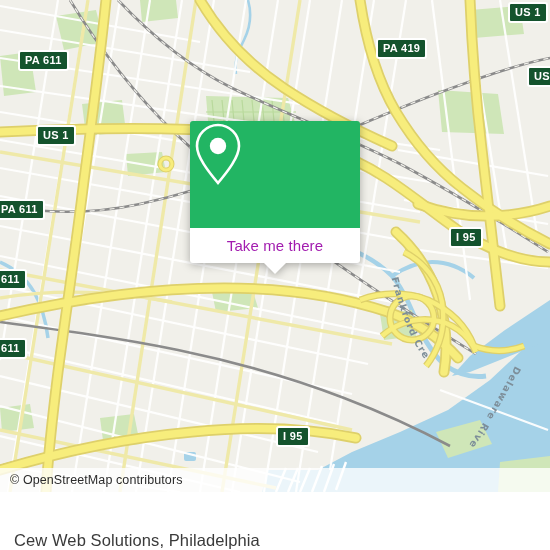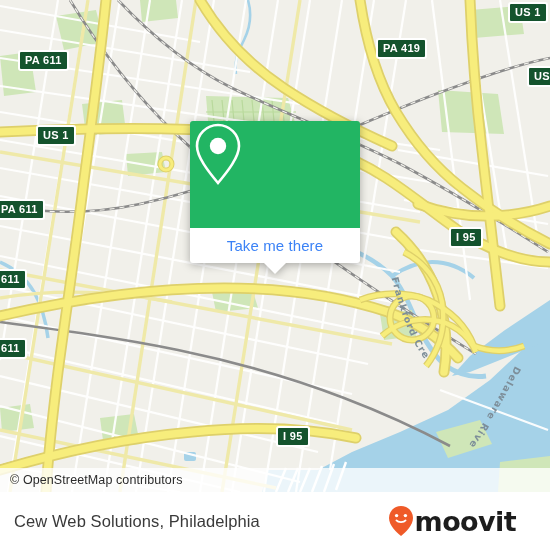--- a/index.html
+++ b/index.html
@@ -22,28 +22,28 @@
           background:rgba(255,255,255,.78);display:flex;align-items:center;margin-top:20px;}
   .attrib span{font-size:12.5px;color:#2b2b2b;padding-left:10px;letter-spacing:.1px;}
 
   
   .card{position:absolute;left:190px;top:121px;width:170px;
         filter:drop-shadow(0 2px 4px rgba(0,0,0,.30));}
   .card-head{height:107px;background:#22b563;border-radius:3px 3px 0 0;
              display:flex;align-items:center;justify-content:center;}
   .card-foot{height:35px;background:#ffffff;border-radius:0 0 3px 3px;
              display:flex;align-items:center;justify-content:center;}
-  .card-foot .lbl{font-size:15px;color:#3b82f6;letter-spacing:.1px;}
+  .card-foot .lbl{font-size:15px;color:#a21caf;letter-spacing:.1px;}
   .card-tail{position:absolute;left:50%;margin-left:-11px;top:142px;width:0;height:0;
              border-left:11px solid transparent;border-right:11px solid transparent;
              border-top:11px solid #ffffff;}
 
   
   .footbar{position:absolute;left:0;top:492px;width:530px;height:58px;background:#ffffff;
-           display:flex;align-items:center;justify-content:space-between;}
+           display:flex;align-items:flex-end;justify-content:space-between;}
   .footbar .title{font-size:16.5px;color:#3a3a3a;padding-left:14px;letter-spacing:.1px;}
   .brand{display:flex;align-items:center;padding-right:14px;}
   .brand .wordmark{font-size:27px;color:#1d1d1d;font-weight:bold;letter-spacing:-.6px;
                    margin-left:1px;font-family:"DejaVu Sans",sans-serif;}
 </style>
 </head>
 <body>
 
 <div class="screen">
 
@@ -261,24 +261,15 @@
       </div>
       <div class="card-foot">
         <span class="lbl">Take me there</span>
       </div>
       <div class="card-tail"></div>
     </div>
   </div>
 
   <div class="footbar">
     <span class="title">Cew Web Solutions, Philadelphia</span>
-    <div class="brand">
-      <svg width="26" height="32" viewBox="0 0 26 32">
-        <path d="M13 1 C6.4 1 1 6.3 1 12.9 C1 20.3 8.6 27.2 13 31 C17.4 27.2 25 20.3 25 12.9 C25 6.3 19.6 1 13 1 Z" fill="#ef5a28"></path>
-        <circle cx="8.6" cy="10.6" r="1.7" fill="#ffffff"></circle>
-        <circle cx="17.4" cy="10.6" r="1.7" fill="#ffffff"></circle>
-        <path d="M8.4 15.4 C10.2 17.6 15.8 17.6 17.6 15.4" fill="none" stroke="#ffffff" stroke-width="1.7" stroke-linecap="round"></path>
-      </svg>
-      <span class="wordmark">moovit</span>
-    </div>
   </div>
 
 </div>
 
 </body></html>

